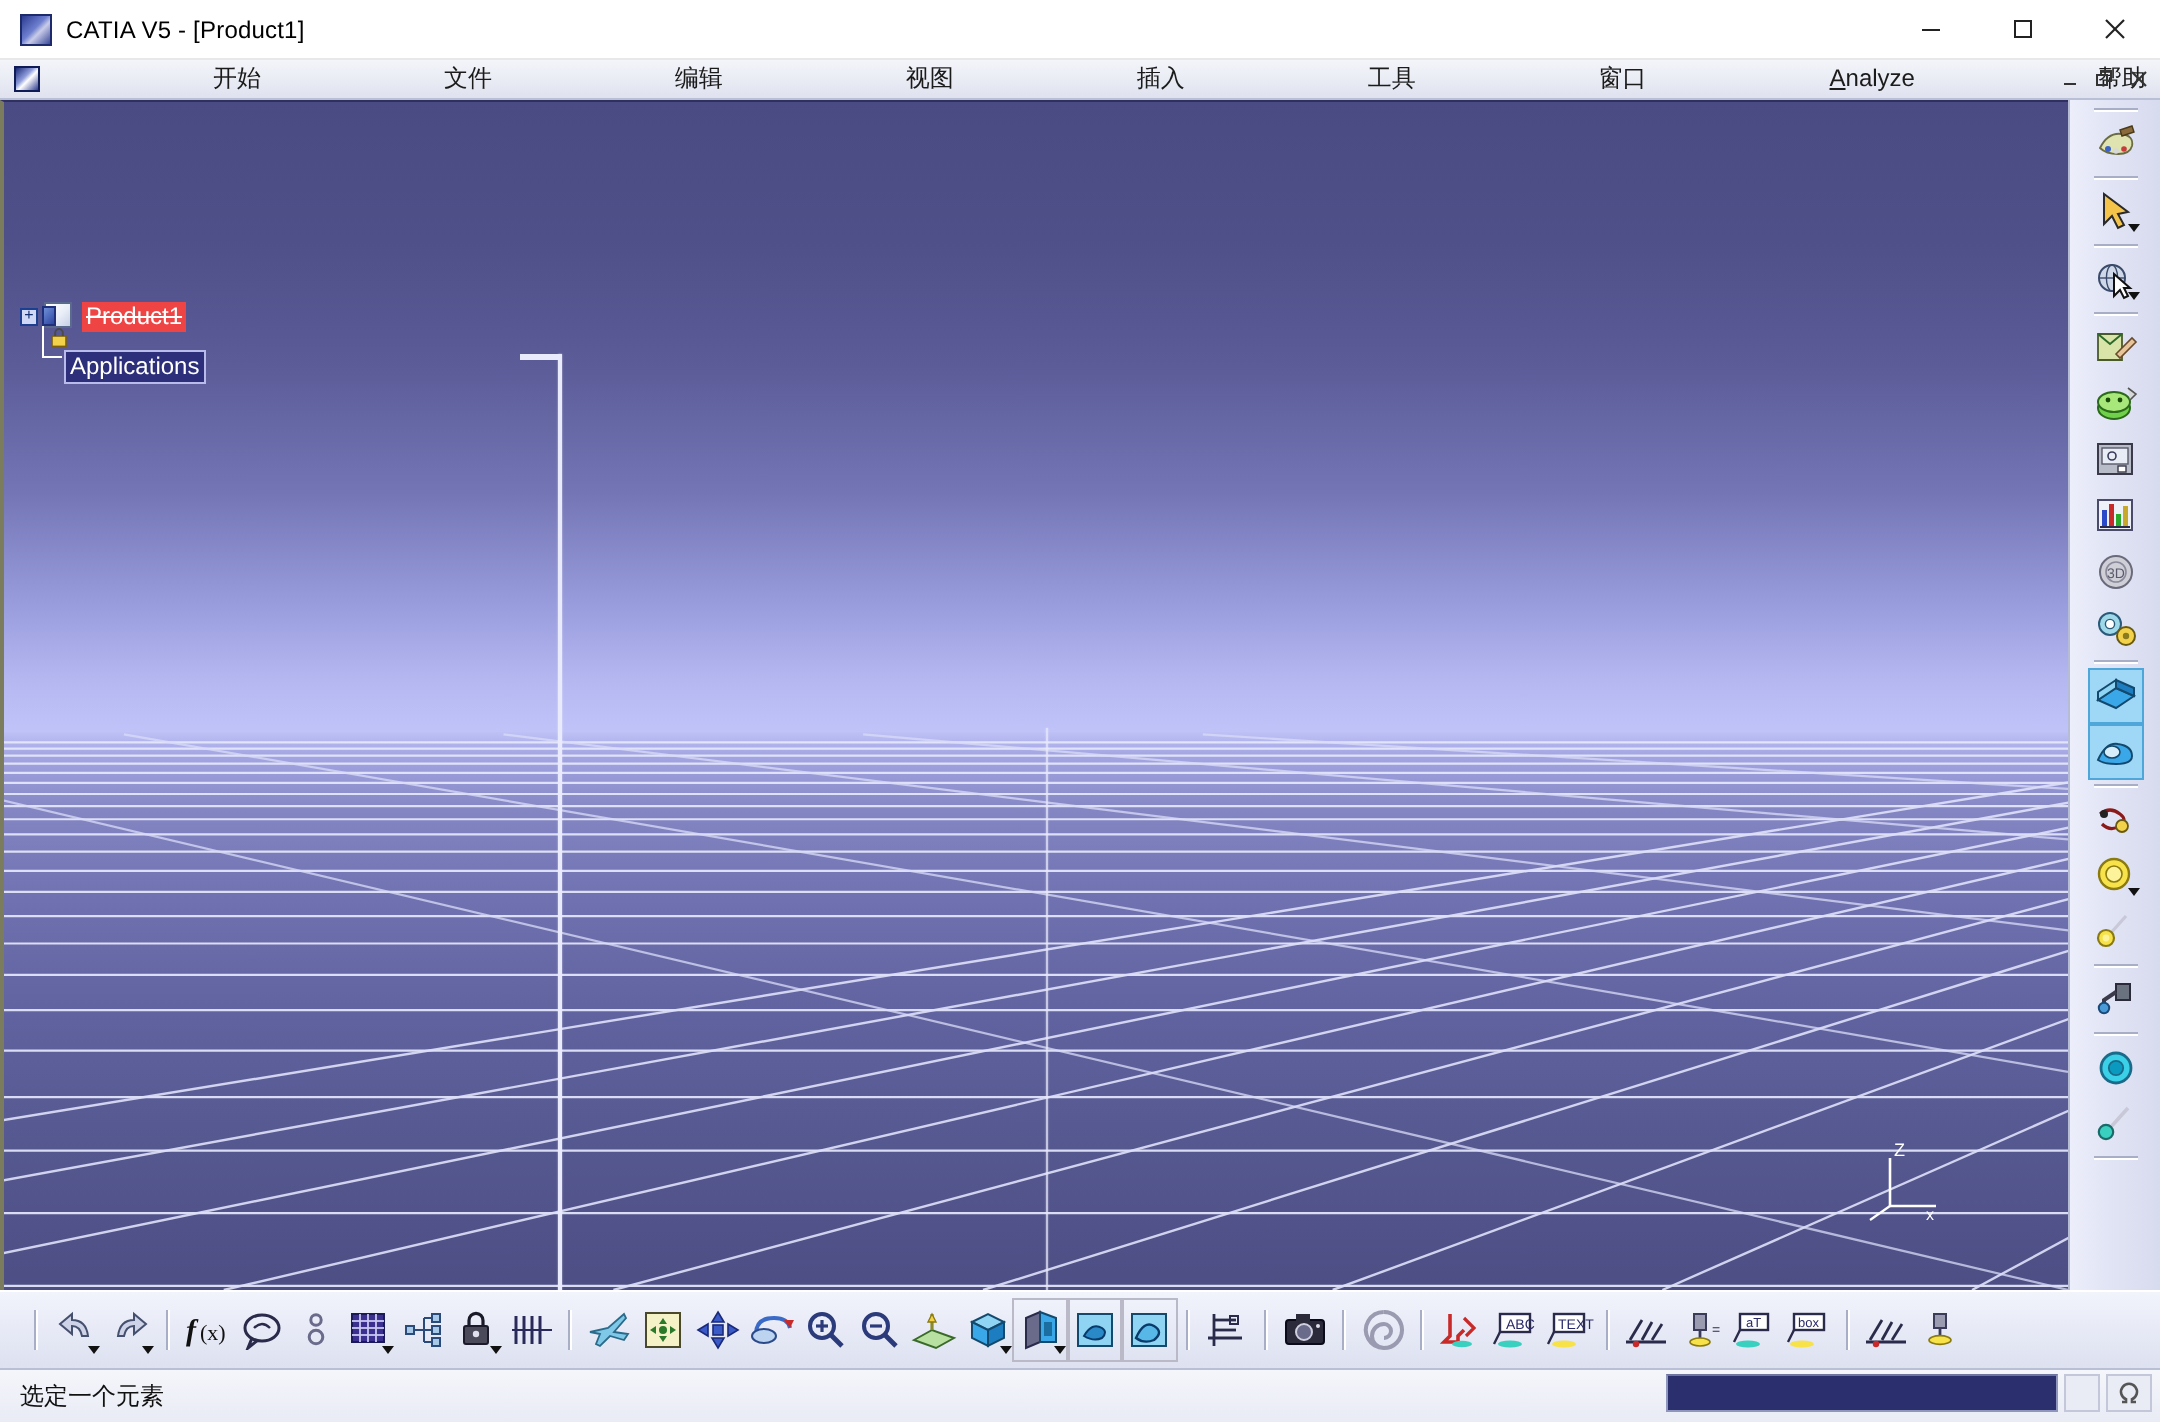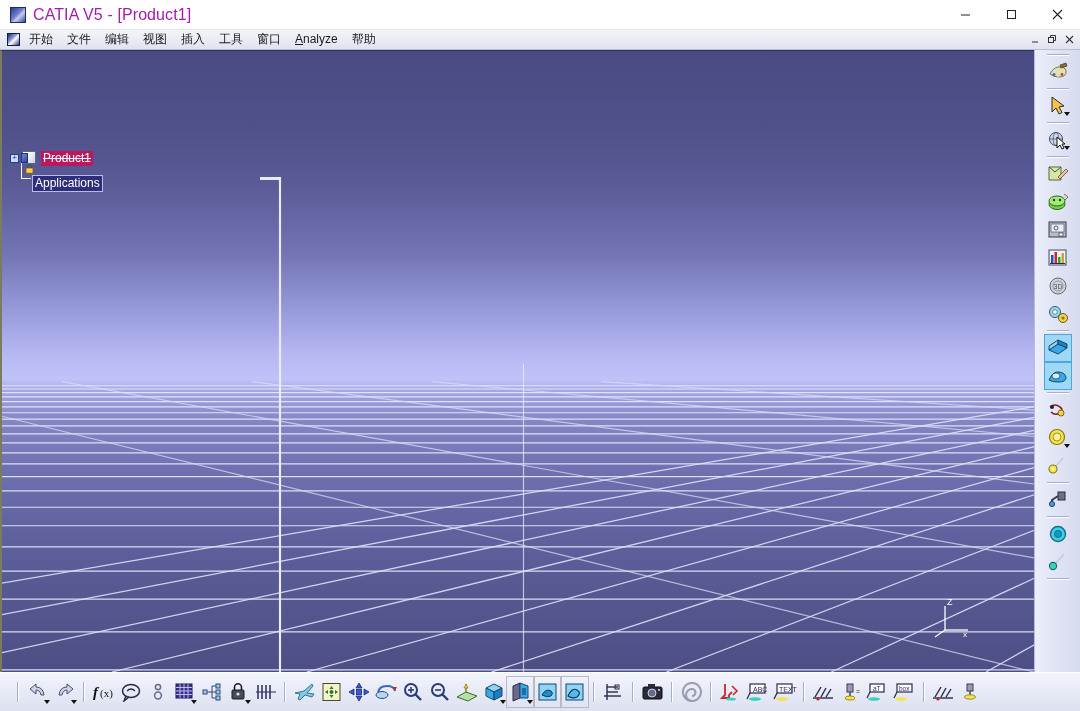--- a/index.html
+++ b/index.html
@@ -26,21 +26,21 @@
   }
   .title-icon {
     width: 16px; height: 16px;
     margin-left: 10px; margin-right: 7px;
     background: linear-gradient(135deg,#2b3a8f 0%, #6e7fd0 45%, #c9cce8 60%, #3a4a9a 100%);
     border: 1px solid #1d2a6b;
     box-sizing: border-box;
     flex: 0 0 auto;
   }
   .title-text {
-    font-size: 16px; color: #a21caf;
+    font-size: 12px; color: #000000;
     letter-spacing: .1px;
     white-space: nowrap;
   }
   .win-controls {
     position: absolute; right: 0; top: 0;
     height: 29px; display: flex;
   }
   .win-btn {
     width: 46px; height: 29px;
     display: flex; align-items: center; justify-content: center;
@@ -48,20 +48,21 @@
   }
   .win-btn svg { display:block; }
 
   
   .menubar {
     height: 19px; min-height: 19px;
     background: linear-gradient(to bottom,#f4f5fa 0%,#e9ebf4 55%,#dfe2ef 100%);
     display: flex; align-items: center;
     border-bottom: 1px solid #b9bfd4;
     position: relative;
+    justify-content: space-between;
   }
   .menu-start-icon {
     width: 13px; height: 13px;
     margin-left: 7px; margin-right: 2px;
     background: linear-gradient(135deg,#1b2a78 0%,#8f9ddb 40%,#ffffff 55%,#2e3d90 100%);
     border: 1px solid #101c55;
     box-sizing: border-box;
     flex: 0 0 auto;
   }
   .menu-item {
@@ -153,21 +154,21 @@
     position:absolute; left:0px; top:2px; width:7px; height:10px;
     background: linear-gradient(135deg,#6f8fd8 0%,#2c46a0 100%);
     border:1px solid #20307a;
     box-sizing:border-box;
   }
   .tree-label {
     padding: 0 2px; line-height: 15px;
     white-space: nowrap;
   }
   .tree-label.selected-orange {
-    background: #be185d; color:#ffffff;
+    background: #ef4444; color:#ffffff;
     text-decoration: line-through; text-decoration-color:#ffffff;text-align:center;
   }
   .tree-label.selected-blue {
     background: #2d2f7a; color:#ffffff;
     border: 1px solid #b9bcea;
     box-sizing: border-box;
   }
   .tree-children {
     position:relative; margin-left: 11px; padding-top: 1px;
   }
@@ -911,14 +912,26 @@
     <div class="bt-btn">
       <svg width="22" height="20" viewBox="0 0 22 20">
         <rect x="7" y="2" width="6" height="7" fill="#9a9ab0" stroke="#3a3a5a" stroke-width="1"></rect>
         <line x1="10" y1="9" x2="10" y2="13" stroke="#3a3a5a" stroke-width="1.4"></line>
         <ellipse cx="10" cy="15" rx="5.5" ry="2.2" fill="#f7e24a" stroke="#8a7a10" stroke-width="0.8"></ellipse>
       </svg>
     </div>
     <div class="tia-mark"></div>
   </div>
 
+  <div class="statusbar">
+    <div class="status-text">选定一个元素</div>
+    <div class="status-right">
+      <div class="power-input"></div>
+      <div class="status-pane"></div>
+      <div class="status-pane icon">
+        <svg width="13" height="13" viewBox="0 0 13 13">
+          <path d="M3 11 L5 11 L5 9.6 A4 4 0 1 1 8 9.6 L8 11 L10 11" fill="none" stroke="#555" stroke-width="1.3"></path>
+        </svg>
+      </div>
+    </div>
+  </div>
 
 </div>
 
 </body></html>

